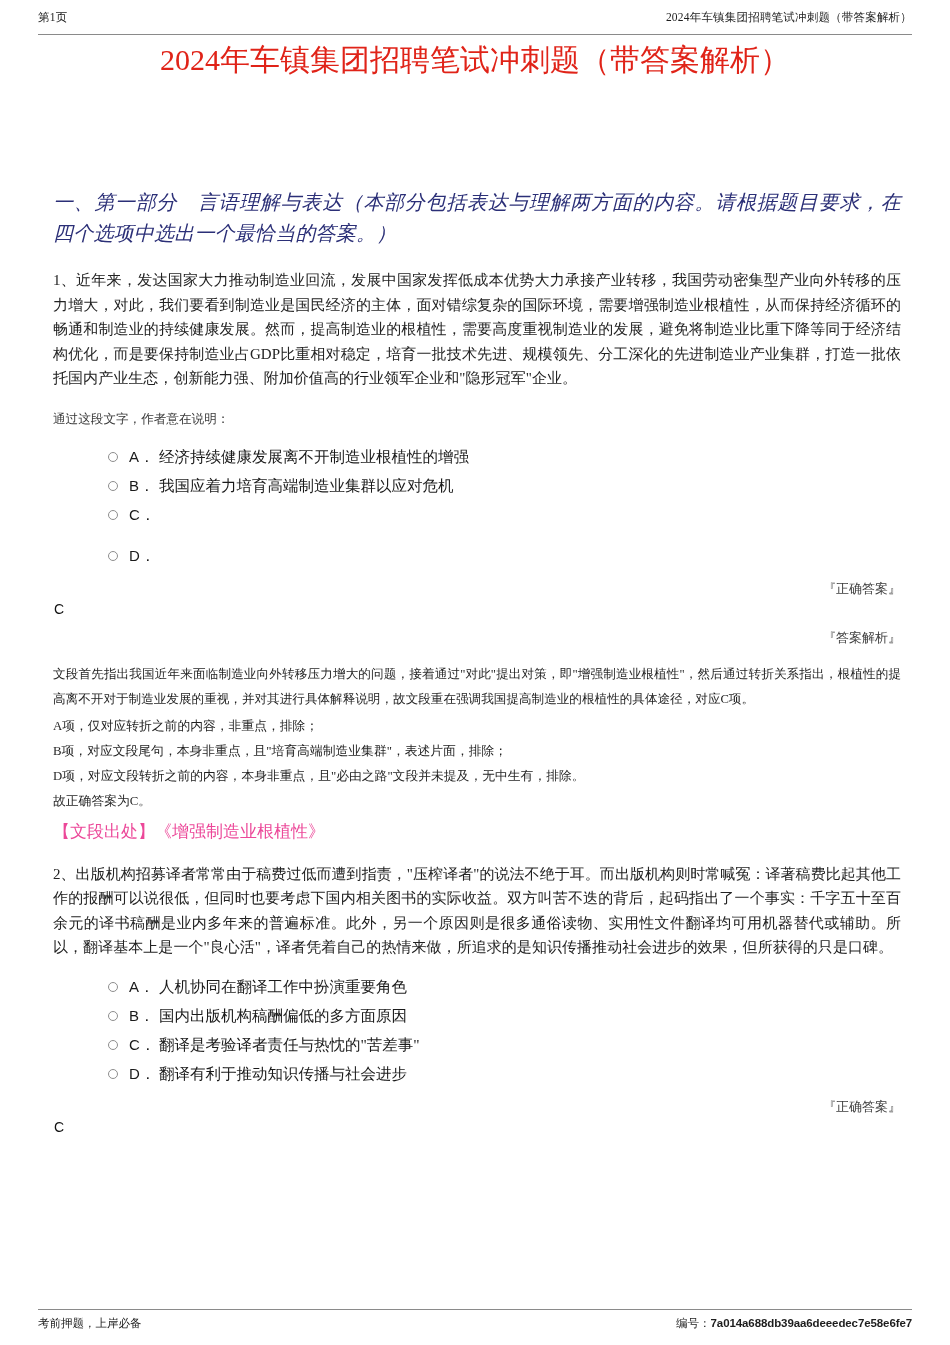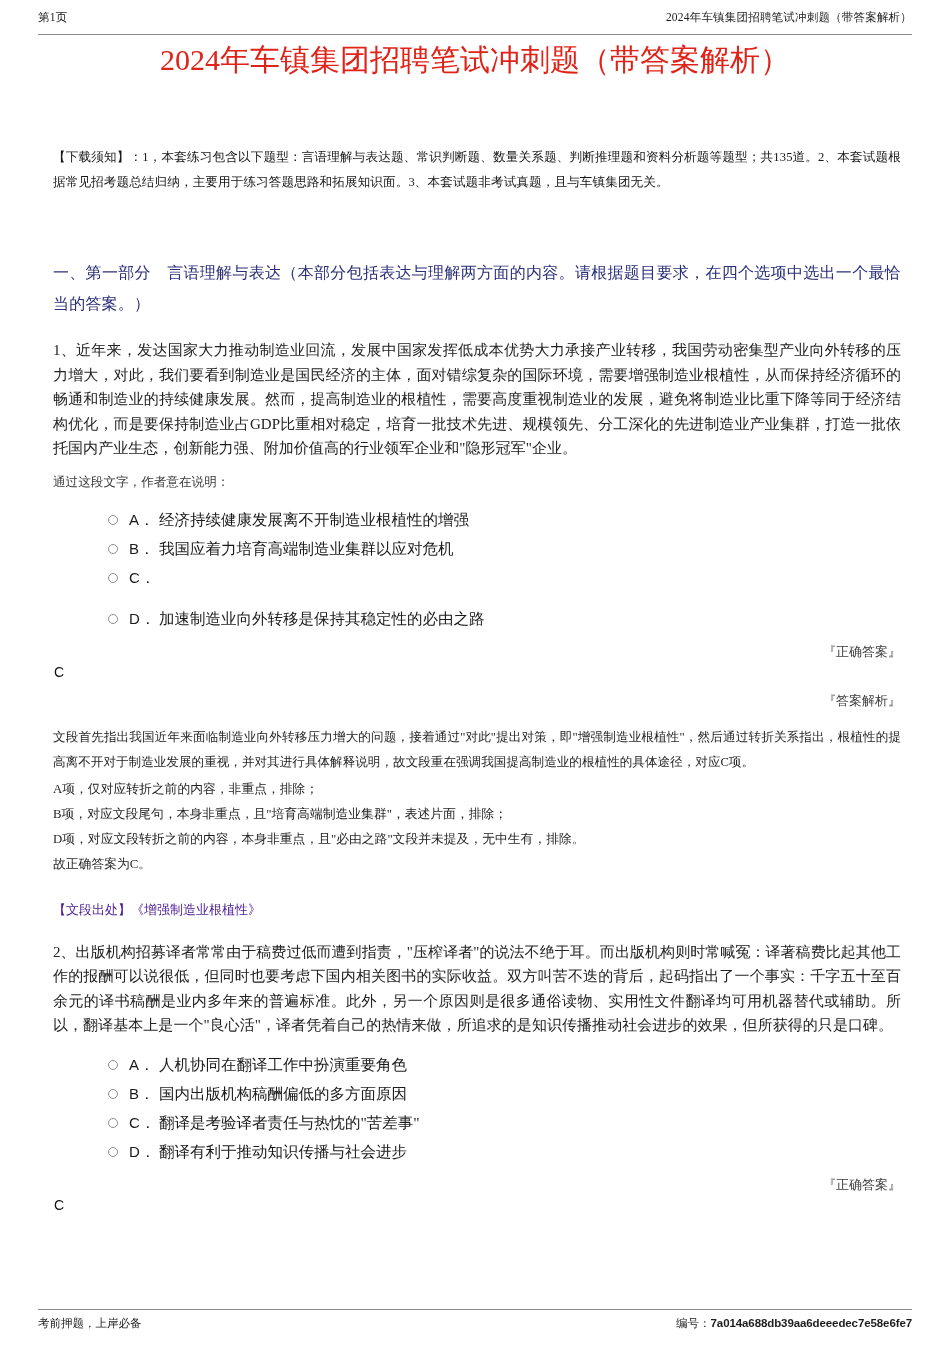--- a/index.html
+++ b/index.html
@@ -66,39 +66,40 @@
 
   .notice {
     font-size: 12.6px;
     line-height: 25px;
     text-align: justify;
     color: #171717;
     letter-spacing: 0.1px;
   }
 
   .section-heading {
-    margin-top: 62px;
-    font-size: 16px;
+    margin-top: 42px;
+    font-size: 20px;
     line-height: 31px;
     color: #2b2f77;
     text-align: justify;
     letter-spacing: 0.2px;
+    font-style: italic;
   }
 
   .stem {
     margin-top: 18px;
     font-size: 15px;
     line-height: 24.5px;
     text-align: justify;
     color: #222222;
     letter-spacing: 0.05px;
   }
 
   .prompt {
-    margin-top: 10px;
+    margin-top: 17px;
     font-size: 12.6px;
     line-height: 22px;
     color: #3a3a3a;
   }
 
   .options {
     margin-top: 12px;
     padding-left: 55px;
   }
   .option-row {
@@ -154,24 +155,24 @@
     text-align: justify;
     color: #1f1f1f;
   }
   .analysis-item {
     margin-top: 3px;
     font-size: 12.8px;
     line-height: 22px;
     color: #1f1f1f;
   }
   .source-line {
-    margin-top: 24px;
-    font-size: 13px;
+    margin-top: 9px;
+    font-size: 17px;
     line-height: 22px;
-    color: #4c1d95;
+    color: #ec4899;
   }
 
   .q-block { margin-top: 19px; }
 
   
   .page-footer {
     position: absolute;
     bottom: 14px;
     left: 38px;
     right: 38px;
@@ -200,21 +201,20 @@
 
   <div class="page-header">
     <span class="hdr-left">第1页</span>
     <span class="hdr-right">2024年车镇集团招聘笔试冲刺题（带答案解析）</span>
   </div>
 
   <div class="doc-title">2024年车镇集团招聘笔试冲刺题（带答案解析）</div>
 
   <div class="content">
 
-    <div class="notice">【下载须知】：1，本套练习包含以下题型：言语理解与表达题、常识判断题、数量关系题、判断推理题和资料分析题等题型；共135道。2、本套试题根据常见招考题总结归纳，主要用于练习答题思路和拓展知识面。3、本套试题非考试真题，且与车镇集团无关。</div>
 
     <div class="section-heading">一、第一部分　言语理解与表达（本部分包括表达与理解两方面的内容。请根据题目要求，在四个选项中选出一个最恰当的答案。）</div>
 
     <div class="q-block">
 
       <div class="stem">1、近年来，发达国家大力推动制造业回流，发展中国家发挥低成本优势大力承接产业转移，我国劳动密集型产业向外转移的压力增大，对此，我们要看到制造业是国民经济的主体，面对错综复杂的国际环境，需要增强制造业根植性，从而保持经济循环的畅通和制造业的持续健康发展。然而，提高制造业的根植性，需要高度重视制造业的发展，避免将制造业比重下降等同于经济结构优化，而是要保持制造业占GDP比重相对稳定，培育一批技术先进、规模领先、分工深化的先进制造业产业集群，打造一批依托国内产业生态，创新能力强、附加价值高的行业领军企业和"隐形冠军"企业。</div>
 
       <div class="prompt">通过这段文字，作者意在说明：</div>
 
       <div class="options">
@@ -232,21 +232,20 @@
         </div>
 
         <div class="option-row">
           <span class="radio"></span>
           <span class="option-letter">C．</span>
         </div>
 
         <div class="option-row gap-above">
           <span class="radio"></span>
           <span class="option-letter">D．</span>
-          <span class="option-text">加速制造业向外转移是保持其稳定性的必由之路</span>
         </div>
 
       </div>
 
       <div class="bracket-label">『正确答案』</div>
       <div class="answer-value">C</div>
 
       <div class="bracket-label">『答案解析』</div>
 
       <div class="analysis">文段首先指出我国近年来面临制造业向外转移压力增大的问题，接着通过"对此"提出对策，即"增强制造业根植性"，然后通过转折关系指出，根植性的提高离不开对于制造业发展的重视，并对其进行具体解释说明，故文段重在强调我国提高制造业的根植性的具体途径，对应C项。</div>

